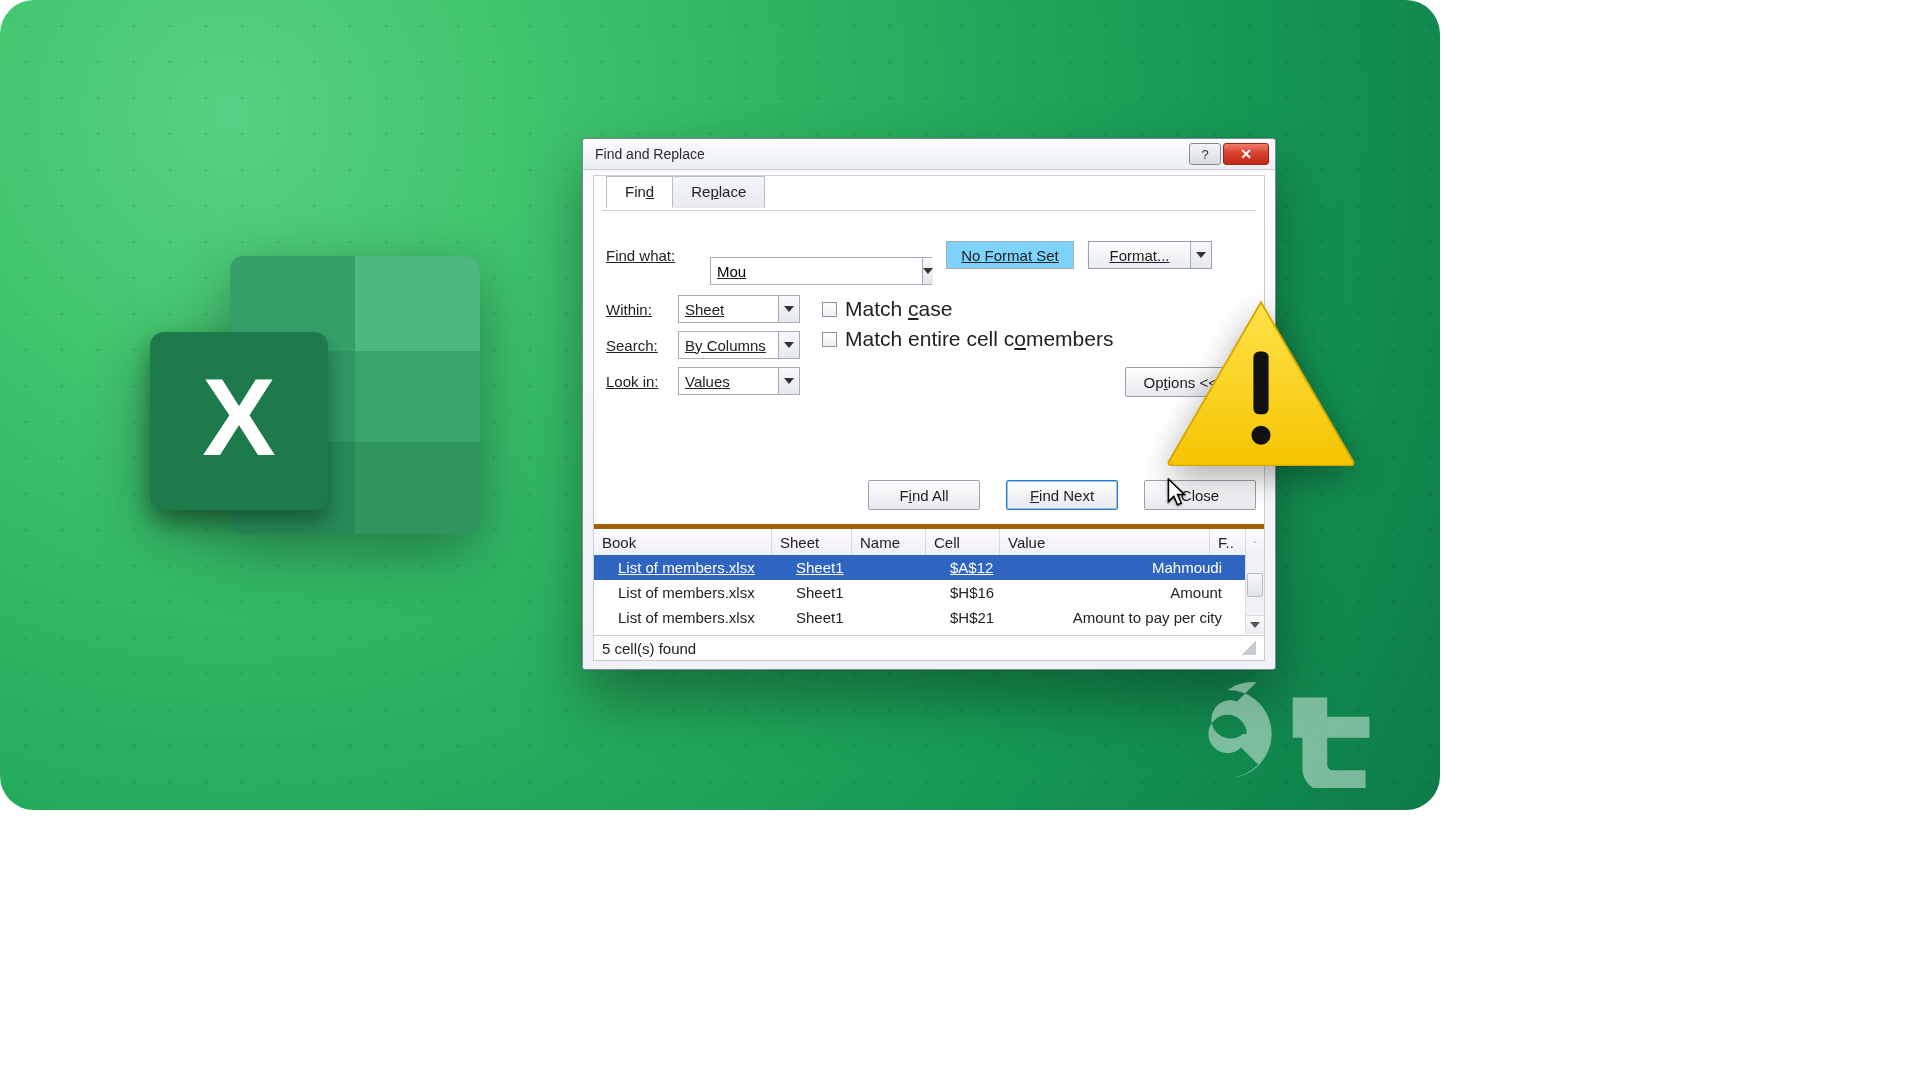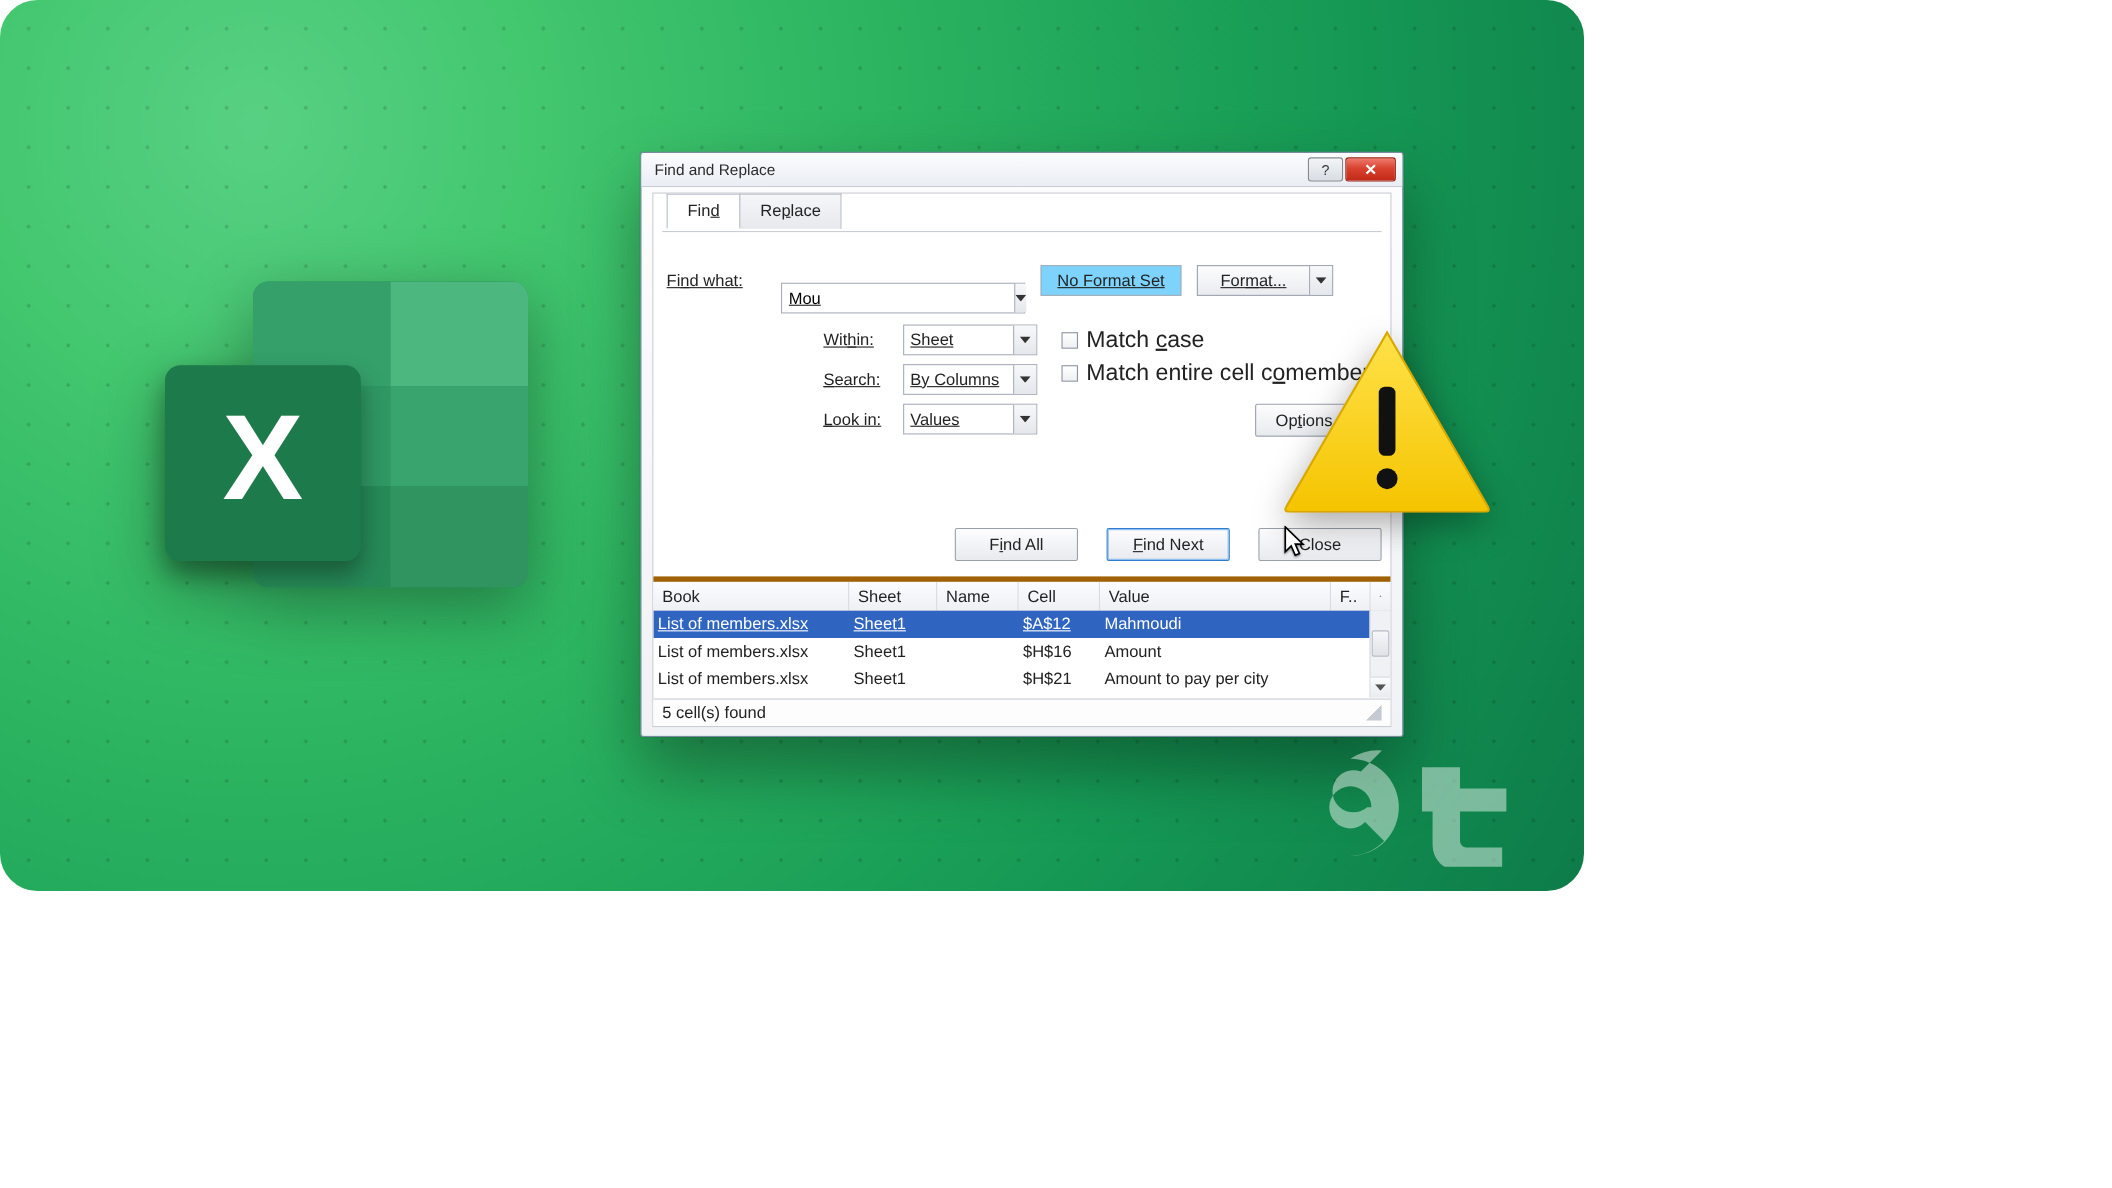--- a/index.html
+++ b/index.html
@@ -176,34 +176,34 @@
     display: inline-flex; align-items: center;
     box-sizing: border-box;
   }
   .fmt-btn .txt { flex: 1; text-align: center; }
   .dropdown {
     width: 122px; position: relative; background: #fff;
   }
   .dropdown .val { flex: 1; padding: 0 6px; }
 
   .opts-grid {
-    display: flex; gap: 22px; margin-top: 4px; justify-content: flex-end;
+    display: flex; gap: 22px; margin-top: 4px;
   }
   .opts-left .row { margin-bottom: 8px; }
   .opts-left .lbl { width: 72px; }
   .checks { padding-top: 2px; }
   .check { display: flex; align-items: center; gap: 8px; margin-bottom: 6px; font-size: 21px; }
   .cbox {
     width: 15px; height: 15px; border: 1px solid #8c93a0;
     background: linear-gradient(#fff, #eef0f3);
     box-sizing: border-box;
   }
 
   .options-btn {
-    position: absolute; right: 4px; top: 156px;
+    position: absolute; right: 20px; top: 156px;
   }
   .btn {
     padding: 0 18px; justify-content: center;
     background: linear-gradient(#fdfdfe, #e8eaee);
     border: 1px solid #9aa0ab;
     border-radius: 2px;
     height: 30px;
   }
   .btn.default {
     border: 1px solid #2f7bd0;
@@ -231,21 +231,21 @@
     font-size: 15px;
   }
   .thead > div { padding: 0 8px; border-right: 1px solid #d8dbe1; height: 100%; display:flex; align-items:center; }
   .thead > div:last-child { border-right: none; justify-content:center; }
   .tbody { position: absolute; left:0; right:18px; top:26px; bottom:0; overflow:hidden; }
   .trow {
     display: grid;
     grid-template-columns: 178px 80px 74px 74px 1fr;
     height: 25px; align-items: center; font-size: 15px;
   }
-  .trow > div { padding: 0 4px; white-space: nowrap; overflow: hidden; }
+  .trow > div { padding: 0 24px; white-space: nowrap; overflow: hidden; text-align: right; }
   .trow.sel {
     background: #2f64c0; color: #fff;
   }
   .trow.sel .ul { text-decoration: underline; }
   .vscroll {
     position: absolute; right: 0; top: 26px; bottom: 0; width: 18px;
     background: #f0f1f4; border-left: 1px solid #d8dbe1;
     display: flex; flex-direction: column; align-items: center;
   }
   .vscroll .arr {

